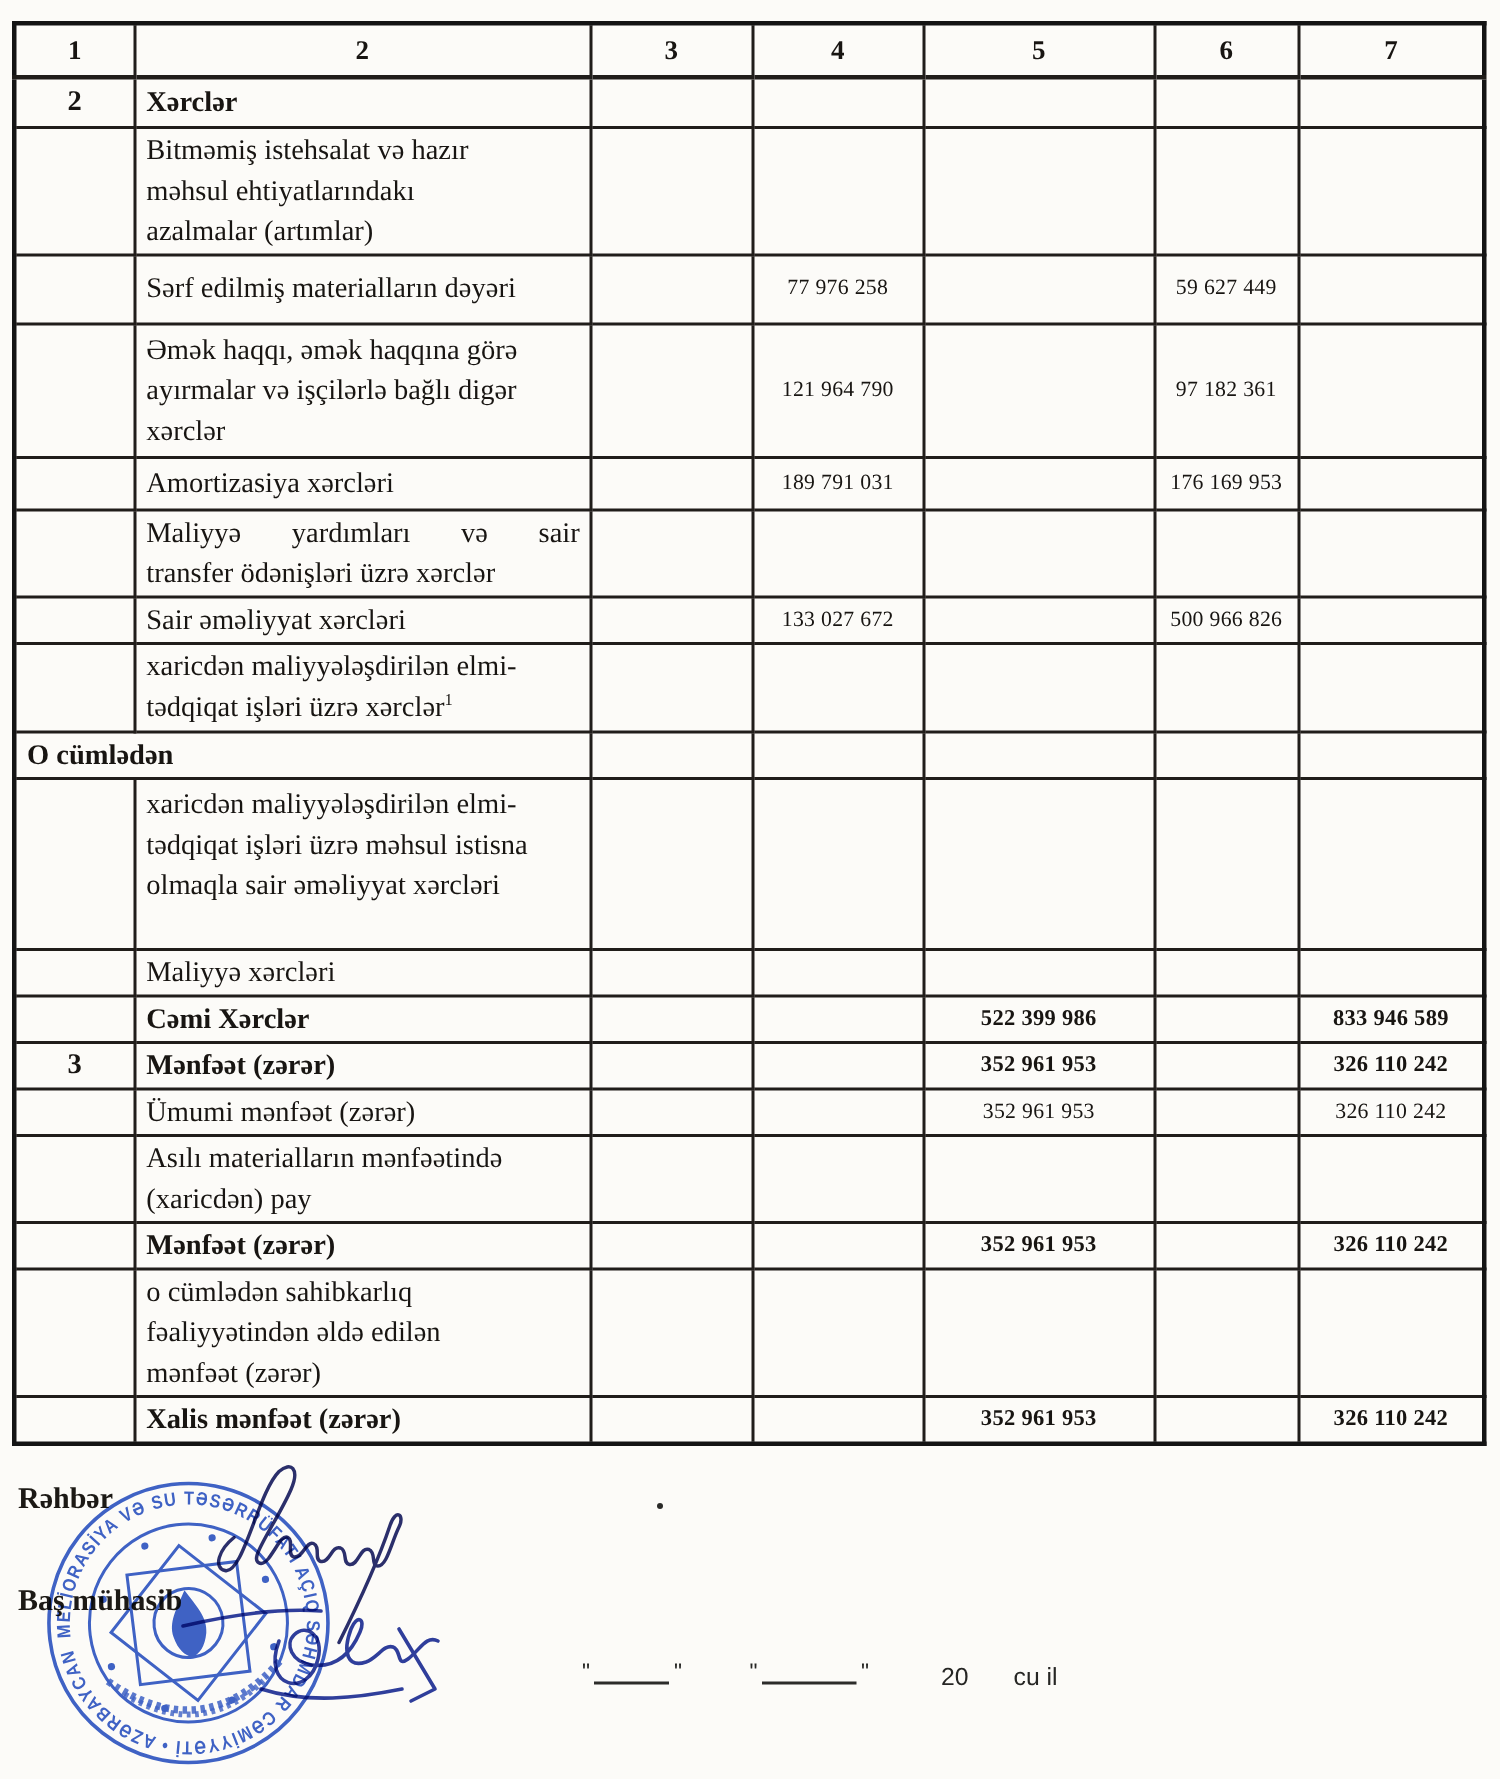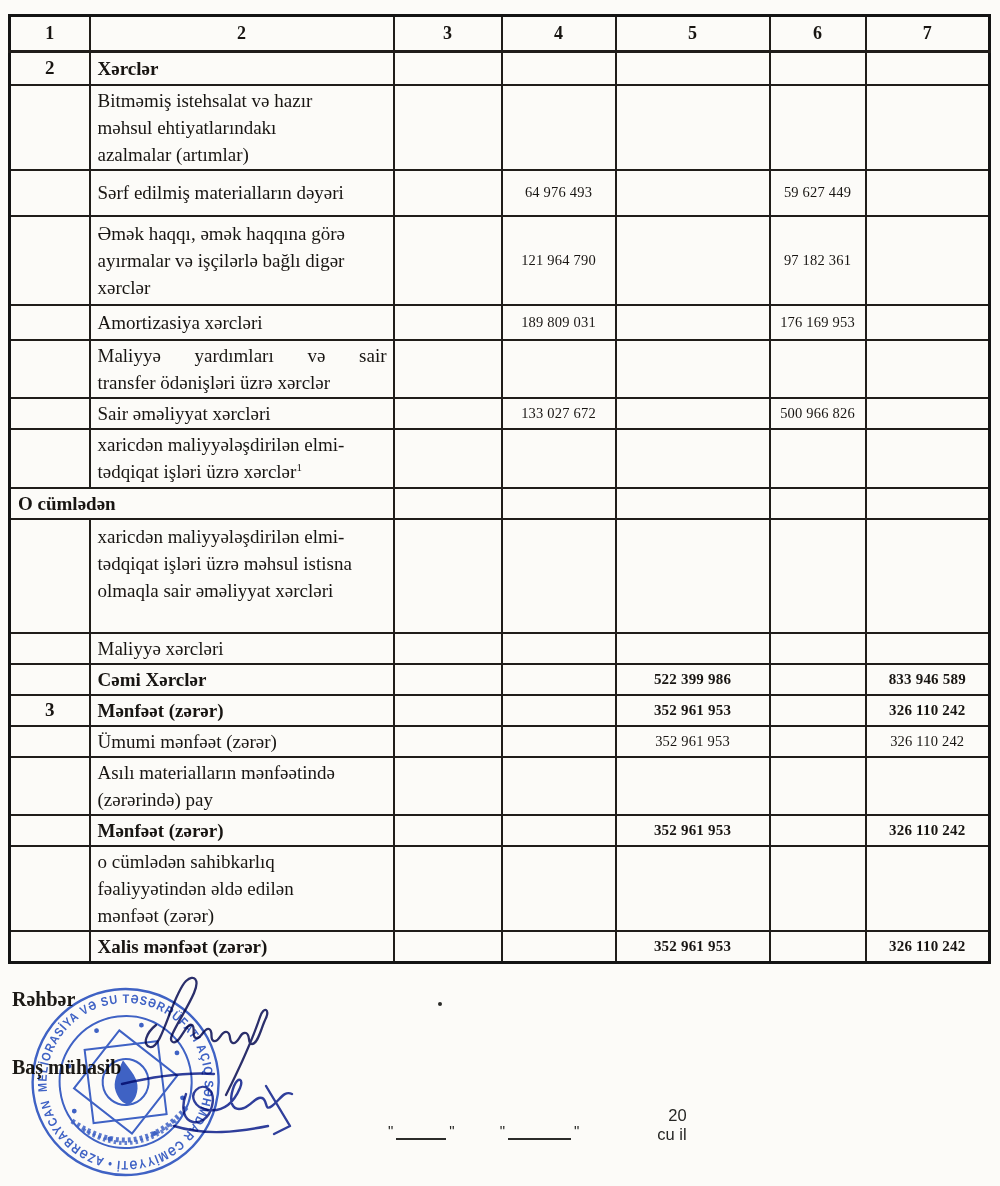--- a/index.html
+++ b/index.html
@@ -91,21 +91,21 @@
   }
   .dateline .qm{font-size:15px;position:relative;top:-4px;}
   .dateline .blank{
     display:inline-block;height:15px;
     border-bottom:2px solid #2c2c2a;
     margin:0 3px;
   }
   .blank.w1{width:50px;}
   .blank.w2{width:63px;}
   .dq2{margin-left:45px;}
-  .yearwrap{margin-left:48px;display:flex;align-items:flex-end;flex-direction:column;}
+  .yearwrap{margin-left:48px;display:flex;}
   .yearwrap .suffix{margin-left:30px;}
 </style>
 </head>
 <body>
 
 <div class="sheet">
 
   <table class="fin" id="fin-table">
       <colgroup>
         <col style="width: 80px;">
@@ -151,21 +151,21 @@
           <td class="num"></td>
           <td class="num"></td>
           <td class="num"></td>
         </tr>
         <tr style="height: 46px;">
           <td class="rownum"></td>
           <td class="lbl">
             <div>Sərf edilmiş materialların dəyəri</div>
           </td>
           <td class="num"></td>
-          <td class="num">64 976 493</td>
+          <td class="num">77 976 258</td>
           <td class="num"></td>
           <td class="num">59 627 449</td>
           <td class="num"></td>
         </tr>
         <tr style="height: 89px;">
           <td class="rownum"></td>
           <td class="lbl">
             <div>Əmək haqqı, əmək haqqına görə</div>
             <div>ayırmalar və işçilərlə bağlı digər</div>
             <div>xərclər</div>
@@ -175,21 +175,21 @@
           <td class="num"></td>
           <td class="num">97 182 361</td>
           <td class="num"></td>
         </tr>
         <tr style="height: 35px;">
           <td class="rownum"></td>
           <td class="lbl">
             <div>Amortizasiya xərcləri</div>
           </td>
           <td class="num"></td>
-          <td class="num">189 809 031</td>
+          <td class="num">189 791 031</td>
           <td class="num"></td>
           <td class="num">176 169 953</td>
           <td class="num"></td>
         </tr>
         <tr style="height: 57px;">
           <td class="rownum"></td>
           <td class="lbl">
             <div class="spread">Maliyyə yardımları və sair</div>
             <div>transfer ödənişləri üzrə xərclər</div>
           </td>
@@ -286,21 +286,21 @@
           <td class="num"></td>
           <td class="num"></td>
           <td class="num">352 961 953</td>
           <td class="num"></td>
           <td class="num">326 110 242</td>
         </tr>
         <tr style="height: 54px;">
           <td class="rownum"></td>
           <td class="lbl">
             <div>Asılı materialların mənfəətində</div>
-            <div>(zərərində) pay</div>
+            <div>(xaricdən) pay</div>
           </td>
           <td class="num"></td>
           <td class="num"></td>
           <td class="num"></td>
           <td class="num"></td>
           <td class="num"></td>
         </tr>
         <tr style="height: 30px;">
           <td class="rownum"></td>
           <td class="lbl b">

